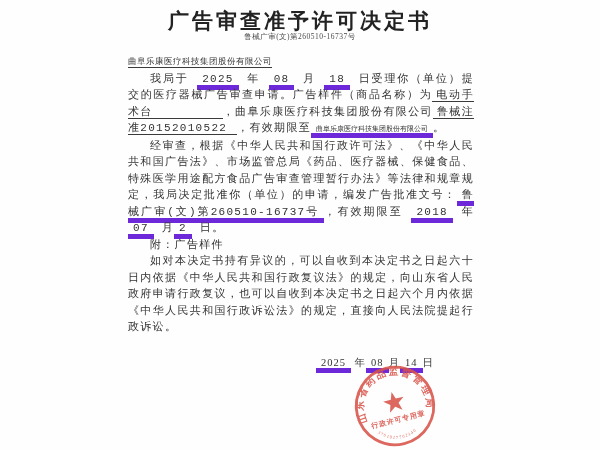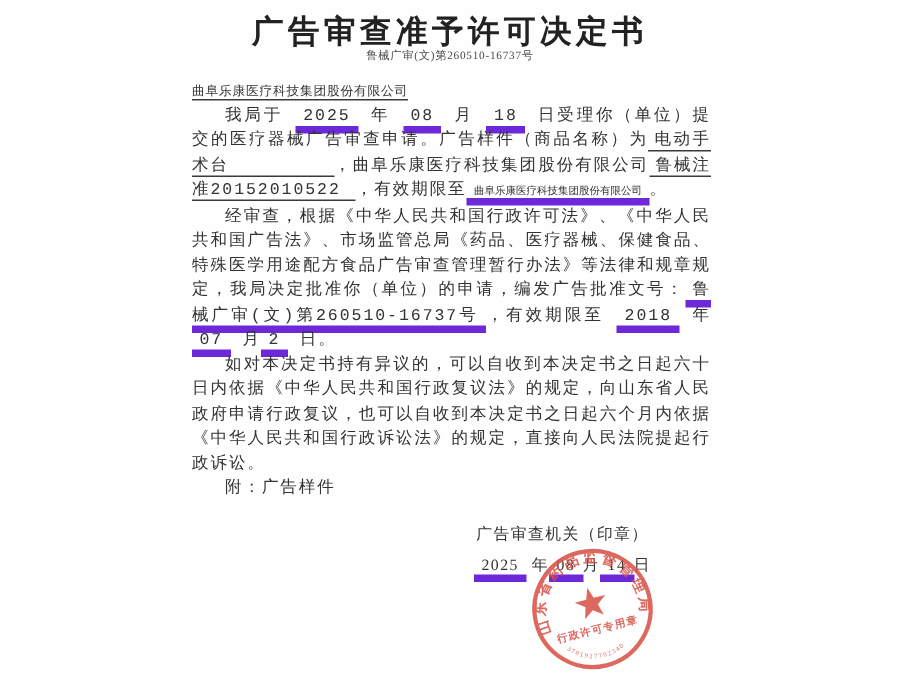--- a/index.html
+++ b/index.html
@@ -48,28 +48,27 @@
   <div class="docno">鲁械广审(文)第260510-16737号</div>
 
   <div class="content">
 
     <p><span class="addressee">曲阜乐康医疗科技集团股份有限公司</span></p>
 
     <p class="indent"><span>我局于</span> <span class="u">2025</span> <span>年</span> <span class="u">08</span> <span>月</span> <span class="u">18</span> <span>日受理你（单位）提交的医疗器械广告审查申请。广告样件（商品名称）为</span><span class="u-wide">电动手术台</span><span>，曲阜乐康医疗科技集团股份有限公司</span><span class="u-med">鲁械注准20152010522</span><span>，有效期限至</span><span class="u small">曲阜乐康医疗科技集团股份有限公司</span><span>。</span></p>
 
     <p class="indent p-approval"><span>经审查，根据《中华人民共和国行政许可法》、《中华人民共和国广告法》、市场监管总局《药品、医疗器械、保健食品、特殊医学用途配方食品广告审查管理暂行办法》等法律和规章规定，我局决定批准你（单位）的申请，编发广告批准文号：</span><span class="u">鲁械广审(文)第260510-16737号</span><span>，有效期限至</span> <span class="u">2018</span> <span>年</span><span class="u">07</span> <span>月</span><span class="u">2</span> <span>日。</span></p>
 
+    <p class="indent attachment">附：广告样件</p>
+
     <p class="indent">如对本决定书持有异议的，可以自收到本决定书之日起六十日内依据《中华人民共和国行政复议法》的规定，向山东省人民政府申请行政复议，也可以自收到本决定书之日起六个月内依据《中华人民共和国行政诉讼法》的规定，直接向人民法院提起行政诉讼。</p>
-
-    <p class="indent attachment">附：广告样件</p>
 
   </div>
 
   <div class="signoff">
-    <div>广告审查机关（印章）</div>
     <div class="date"><span class="u">2025</span> <span>年</span><span class="u">08</span><span>月</span><span class="u">14</span><span>日</span></div>
   </div>
 
   <div class="seal">
     <svg width="88" height="88" viewBox="0 0 100 100">
       <defs>
         <path id="sealArcTop" d="M 16,62 A 36,36 0 1 1 84,62" fill="none"></path>
         <path id="sealArcBottom" d="M 21,72 A 35,35 0 0 0 79,72" fill="none"></path>
       </defs>
       <circle cx="50" cy="50" r="44" fill="none" stroke-width="3.2" stroke="#d8544a"></circle>

